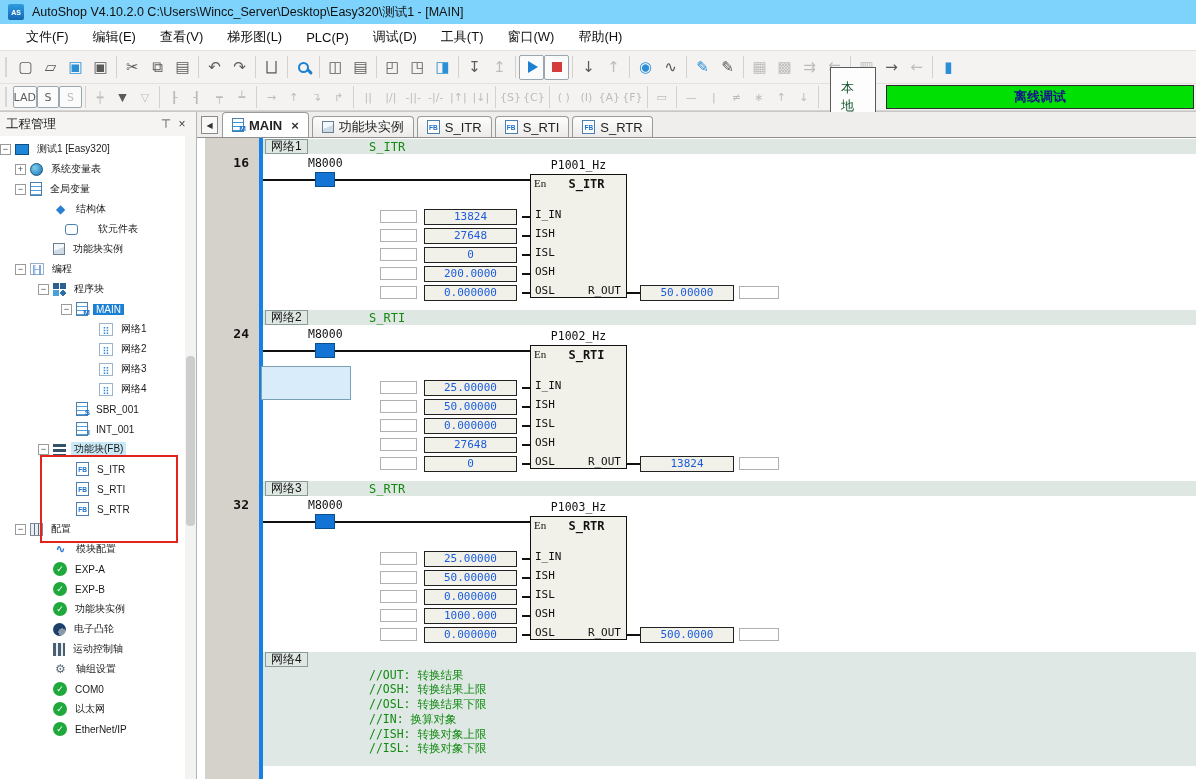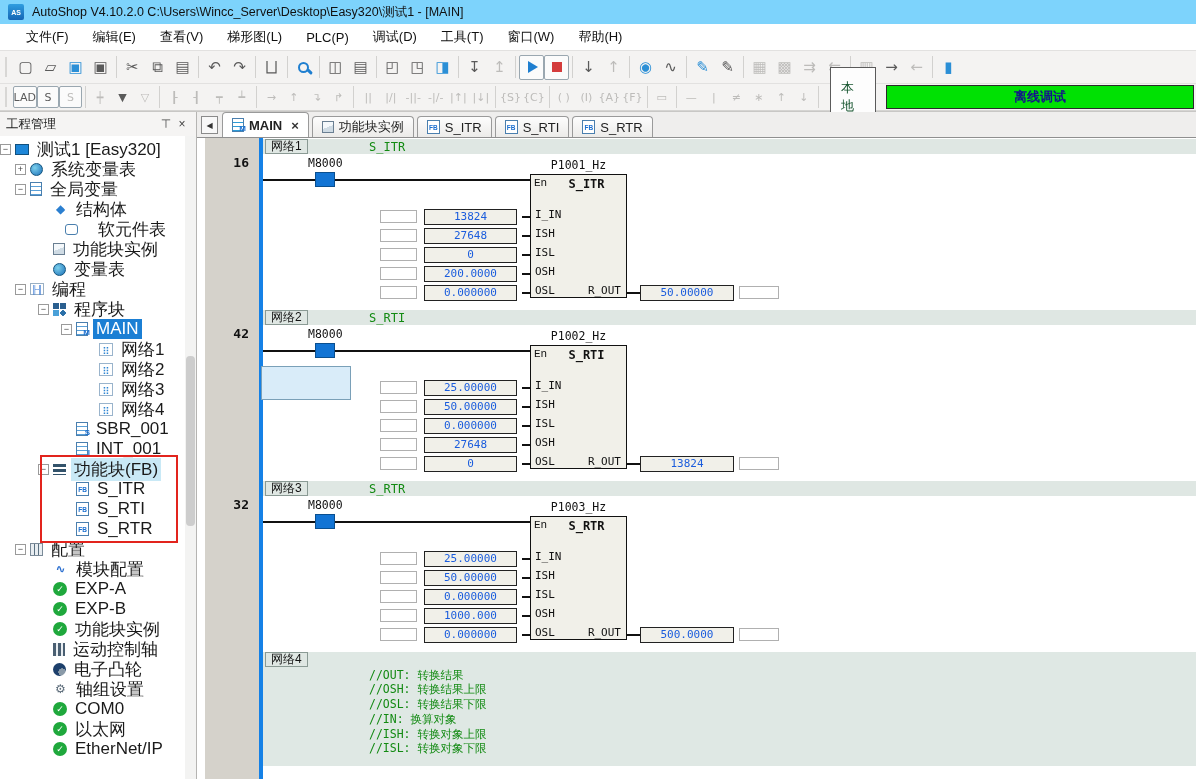--- a/index.html
+++ b/index.html
@@ -38,21 +38,21 @@
   .main { display:flex; height:668px; border-top:1px solid #c8c7c5; }
   .sidebar { width:197px; border-right:1px solid #b5b4b2; position:relative; background:#fff; }
   .sb-header { height:24px; display:flex; align-items:center; padding:0 6px; background:#f5f4f3; font-size:12.5px; color:#222; }
   .sb-header .spacer { flex:1; }
   .sb-tool { width:16px; text-align:center; color:#444; font-size:12px; }
   .tree { position:relative; padding-top:3px; height:644px; overflow:hidden; }
   .tree-row { height:20px; display:flex; align-items:center; white-space:nowrap; }
   .tree-exp { width:11px; height:11px; border:1px solid #9a9a9a; background:#fff; font-size:9px; line-height:9px; text-align:center; color:#444; margin-right:4px; flex:none; }
   .tree-exp.none { border:none; background:transparent; }
   .tree-ico { width:15px; height:14px; margin-right:5px; flex:none; position:relative; display:flex; align-items:center; justify-content:center; font-size:11px; }
-  .tree-label { font-size:17px; padding:0 3px;text-align:center; }
+  .tree-label { font-size:10px; padding:0 3px;text-align:center; }
   .tree-label.sel { background:#1b7fd4; color:#fff; }
   .tree-label.hl { background:#c9e9f6; }
   .annot-red { position:absolute; border:2px solid #e2241d; pointer-events:none; }
   .sb-scroll { position:absolute; right:0; top:24px; bottom:0; width:11px; background:#f3f3f2; }
   .sb-thumb { position:absolute; left:1px; width:9px; border-radius:4px; background:#cdcdcd; }
 
   
   .ti-project { width:14px; height:11px; background:#1d86d8; border:1px solid #11507e; }
   .ti-globe,.ti-globe2 { width:13px; height:13px; border-radius:50%; background:radial-gradient(circle at 35% 35%,#7cd0ec,#1b6fb8); border:1px solid #14557e; }
   .ti-doc,.ti-doc-m,.ti-doc-s,.ti-doc-i { width:12px; height:14px; border:1px solid #4a7fae; background:repeating-linear-gradient(to bottom,#ffffff 0 3px,#5aa0d8 3px 4px); }
@@ -93,21 +93,21 @@
   .net-header { position:absolute; left:0; right:0; top:0; height:15px; background:#dfe7e3; }
   .net-title { position:absolute; left:2px; top:0; height:15px; line-height:13px; padding:0 5px; border:1px solid #8a9a94; font-size:12px; color:#111; background:#dfe7e3; }
   .net-comment { position:absolute; left:106px; top:1px; font-family:"DejaVu Sans Mono",monospace; font-size:12px; color:#128a12; }
   .net-number { position:absolute; left:-58px; top:16px; width:44px; text-align:right; font-family:"DejaVu Sans Mono",monospace; font-weight:bold; font-size:13px; color:#111; }
   .rung { position:absolute; left:0; top:40px; width:267px; height:2px; background:#111; }
   .contact-label { position:absolute; left:45px; top:17px; font-family:"DejaVu Sans Mono",monospace; font-size:11.5px; color:#111; }
   .contact-sq { position:absolute; left:52px; top:33px; width:20px; height:15px; background:#1274d4; border:1px solid #0a4f8f; }
   .sel-box { position:absolute; left:-2px; top:56px; width:90px; height:34px; background:#d9ecf9; border:1px solid #7aa0b8; }
   .inst-label { position:absolute; left:267px; width:97px; top:19px; text-align:center; font-family:"DejaVu Sans Mono",monospace; font-size:11.5px; color:#111; }
   .fblock { position:absolute; left:267px; top:35px; width:97px; height:124px; border:1px solid #111; background:#f1f0e9; }
-  .fb-en { position:absolute; left:3px; top:2px; font-family:Liberation Mono, monospace; font-size:11px; color:#111; }
+  .fb-en { position:absolute; left:3px; top:2px; font-family:Liberation Serif, serif; font-size:11px; color:#111; }
   .fb-name { position:absolute; left:18px; right:2px; top:2px; text-align:center; font-family:"DejaVu Sans Mono",monospace; font-size:12px; font-weight:bold; color:#111; }
   .fb-port { position:absolute; left:4px; font-family:"DejaVu Sans Mono",monospace; font-size:11px; color:#111; }
   .fb-rout { position:absolute; right:5px; font-family:"DejaVu Sans Mono",monospace; font-size:11px; color:#111; }
   .stub { position:absolute; width:8px; height:2px; background:#111; }
   .small-box { position:absolute; width:37px; height:13px; border:1px solid #b0b0b0; background:#fff; }
   .val-box { position:absolute; width:93px; height:16px; border:1px solid #222; background:#f1f0e9; text-align:center; font-family:"DejaVu Sans Mono",monospace; font-size:11px; line-height:14px; color:#1a5cdd; }
   .net4 { position:relative; height:114px; background:#dfe8e4; }
   .cmt-line { position:absolute; left:106px; font-family:"DejaVu Sans Mono",monospace; font-size:11.5px; color:#128a12; white-space:pre; }
 </style>
 </head>
@@ -396,25 +396,20 @@
         <div class="tree-row" style="padding-left: 38px; gap: 12px;">
           <span class="tree-exp none"></span>
           <span class="tree-ico ti-bubble"></span>
           <span class="tree-label">软元件表</span>
         </div>
         <div class="tree-row" style="padding-left: 38px;">
           <span class="tree-exp none"></span>
           <span class="tree-ico ti-cube"></span>
           <span class="tree-label">功能块实例</span>
         </div>
-        <div class="tree-row" style="padding-left: 38px;">
-          <span class="tree-exp none"></span>
-          <span class="tree-ico ti-globe2"></span>
-          <span class="tree-label">变量表</span>
-        </div>
         <div class="tree-row" style="padding-left: 15px;">
           <span class="tree-exp">−</span>
           <span class="tree-ico ti-contact">╟╢</span>
           <span class="tree-label">编程</span>
         </div>
         <div class="tree-row" style="padding-left: 38px;">
           <span class="tree-exp">−</span>
           <span class="tree-ico ti-blocks"></span>
           <span class="tree-label">程序块</span>
         </div>
@@ -499,27 +494,27 @@
           <span class="tree-ico ti-check">✓</span>
           <span class="tree-label">EXP-B</span>
         </div>
         <div class="tree-row" style="padding-left: 38px;">
           <span class="tree-exp none"></span>
           <span class="tree-ico ti-check">✓</span>
           <span class="tree-label">功能块实例</span>
         </div>
         <div class="tree-row" style="padding-left: 38px;">
           <span class="tree-exp none"></span>
+          <span class="tree-ico ti-cam"></span>
+          <span class="tree-label">电子凸轮</span>
+        </div>
+        <div class="tree-row" style="padding-left: 38px;">
+          <span class="tree-exp none"></span>
           <span class="tree-ico ti-axis"></span>
           <span class="tree-label">运动控制轴</span>
-        </div>
-        <div class="tree-row" style="padding-left: 38px;">
-          <span class="tree-exp none"></span>
-          <span class="tree-ico ti-cam"></span>
-          <span class="tree-label">电子凸轮</span>
         </div>
         <div class="tree-row" style="padding-left: 38px;">
           <span class="tree-exp none"></span>
           <span class="tree-ico ti-gear">⚙</span>
           <span class="tree-label">轴组设置</span>
         </div>
         <div class="tree-row" style="padding-left: 38px;">
           <span class="tree-exp none"></span>
           <span class="tree-ico ti-check">✓</span>
           <span class="tree-label">COM0</span>
@@ -607,21 +602,21 @@
             <div class="small-box" style="left: 117px; top: 147px;"></div>
             <div class="val-box" style="left: 161px; top: 146px;">0.000000</div>
             <div class="stub" style="left: 364px; top: 153px; width: 13px;"></div>
             <div class="val-box" style="left: 377px; top: 146px; width: 94px;">50.00000</div>
             <div class="small-box" style="left: 476px; top: 147px; width: 40px;"></div>
           </div>
           <div class="network">
             <div class="net-header"></div>
             <span class="net-title">网络2</span>
             <span class="net-comment">S_RTI</span>
-            <span class="net-number">42</span>
+            <span class="net-number">24</span>
             <div class="rung"></div>
             <span class="contact-label">M8000</span>
             <div class="contact-sq"></div>
             <div class="sel-box"></div>
             <span class="inst-label">P1002_Hz</span>
             <div class="fblock">
               <span class="fb-en">En</span>
               <span class="fb-name">S_RTI</span>
               <span class="fb-port" style="top: 33px;">I_IN</span>
               <span class="fb-port" style="top: 52px;">ISH</span>

